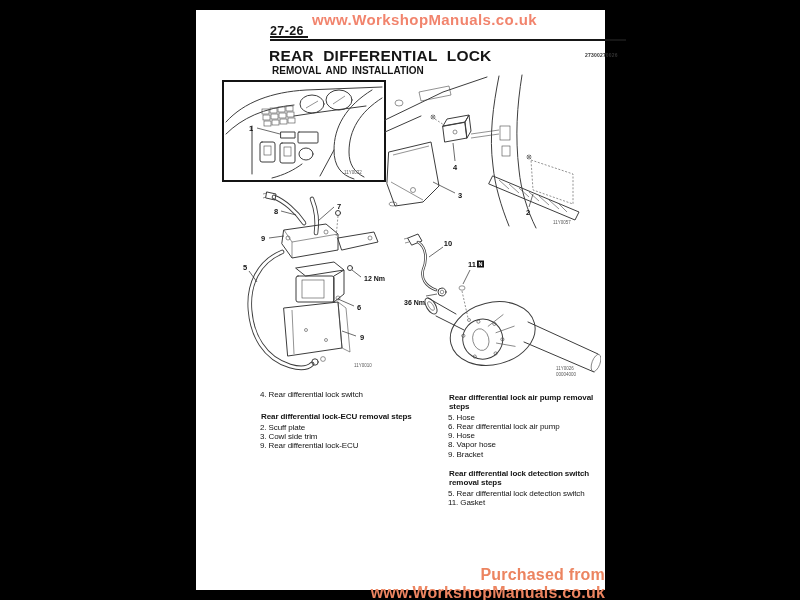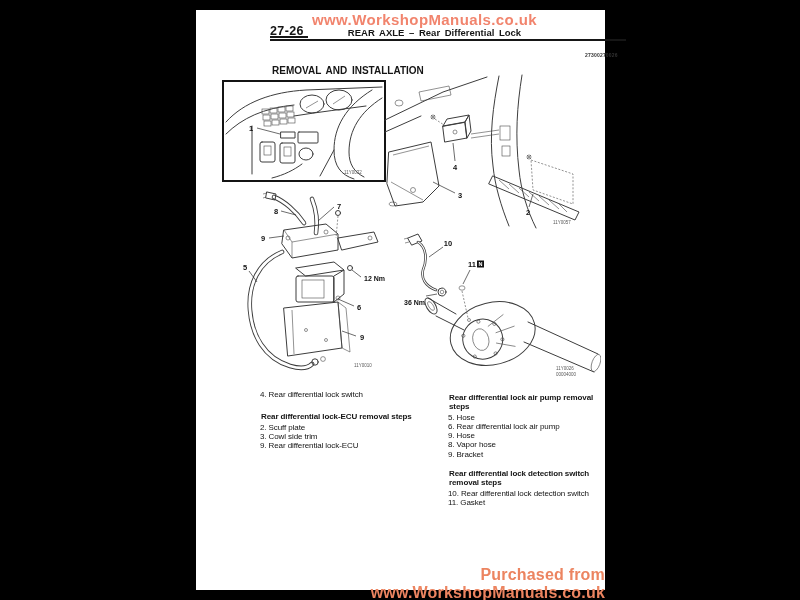--- a/index.html
+++ b/index.html
@@ -52,23 +52,23 @@
             color:#ec8460; letter-spacing:.2px; }
 </style>
 </head>
 <body>
 
 <div class="stage">
   <div class="page">
 
     <div class="abs watermark">www.WorkshopManuals.co.uk</div>
     <div class="abs pagenum">27-26</div>
-    <div class="abs section">REAR AXLE – Rear Differential Lock</div>
     <div class="abs headrule"></div>
     <div class="abs headrule2"></div>
+    <div class="abs title">REAR DIFFERENTIAL LOCK</div>
     <div class="abs doccode">27300270026</div>
     <div class="abs subtitle">REMOVAL AND INSTALLATION</div>
 
     <div class="fig fig-dashboard">
       <svg viewBox="0 0 160 98">
         <path class="art" d="M2,40 C20,20 48,10 82,8 L158,5"></path>
         <path class="art" d="M2,52 C18,36 40,26 70,23"></path>
         <path class="art" d="M70,34 C95,30 120,27 142,24"></path>
         <ellipse class="art" cx="88" cy="22" rx="12" ry="9"></ellipse>
         <ellipse class="art" cx="115" cy="18" rx="13" ry="10"></ellipse>
@@ -242,19 +242,19 @@
     </div>
 
     <div class="legend legend-right">
       <div class="lg-head w150" style="margin-top:0">Rear differential lock air pump removal steps</div>
       <div class="lg-item">5. Hose</div>
       <div class="lg-item">6. Rear differential lock air pump</div>
       <div class="lg-item">9. Hose</div>
       <div class="lg-item">8. Vapor hose</div>
       <div class="lg-item">9. Bracket</div>
       <div class="lg-head w152 gap10">Rear differential lock detection switch removal steps</div>
-      <div class="lg-item">10. Rear differential lock detection switch</div>
+      <div class="lg-item">5. Rear differential lock detection switch</div>
       <div class="lg-item">11. Gasket</div>
     </div>
 
     <div class="abs footer">Purchased from www.WorkshopManuals.co.uk</div>
   </div>
 </div>
 
 </body></html>

